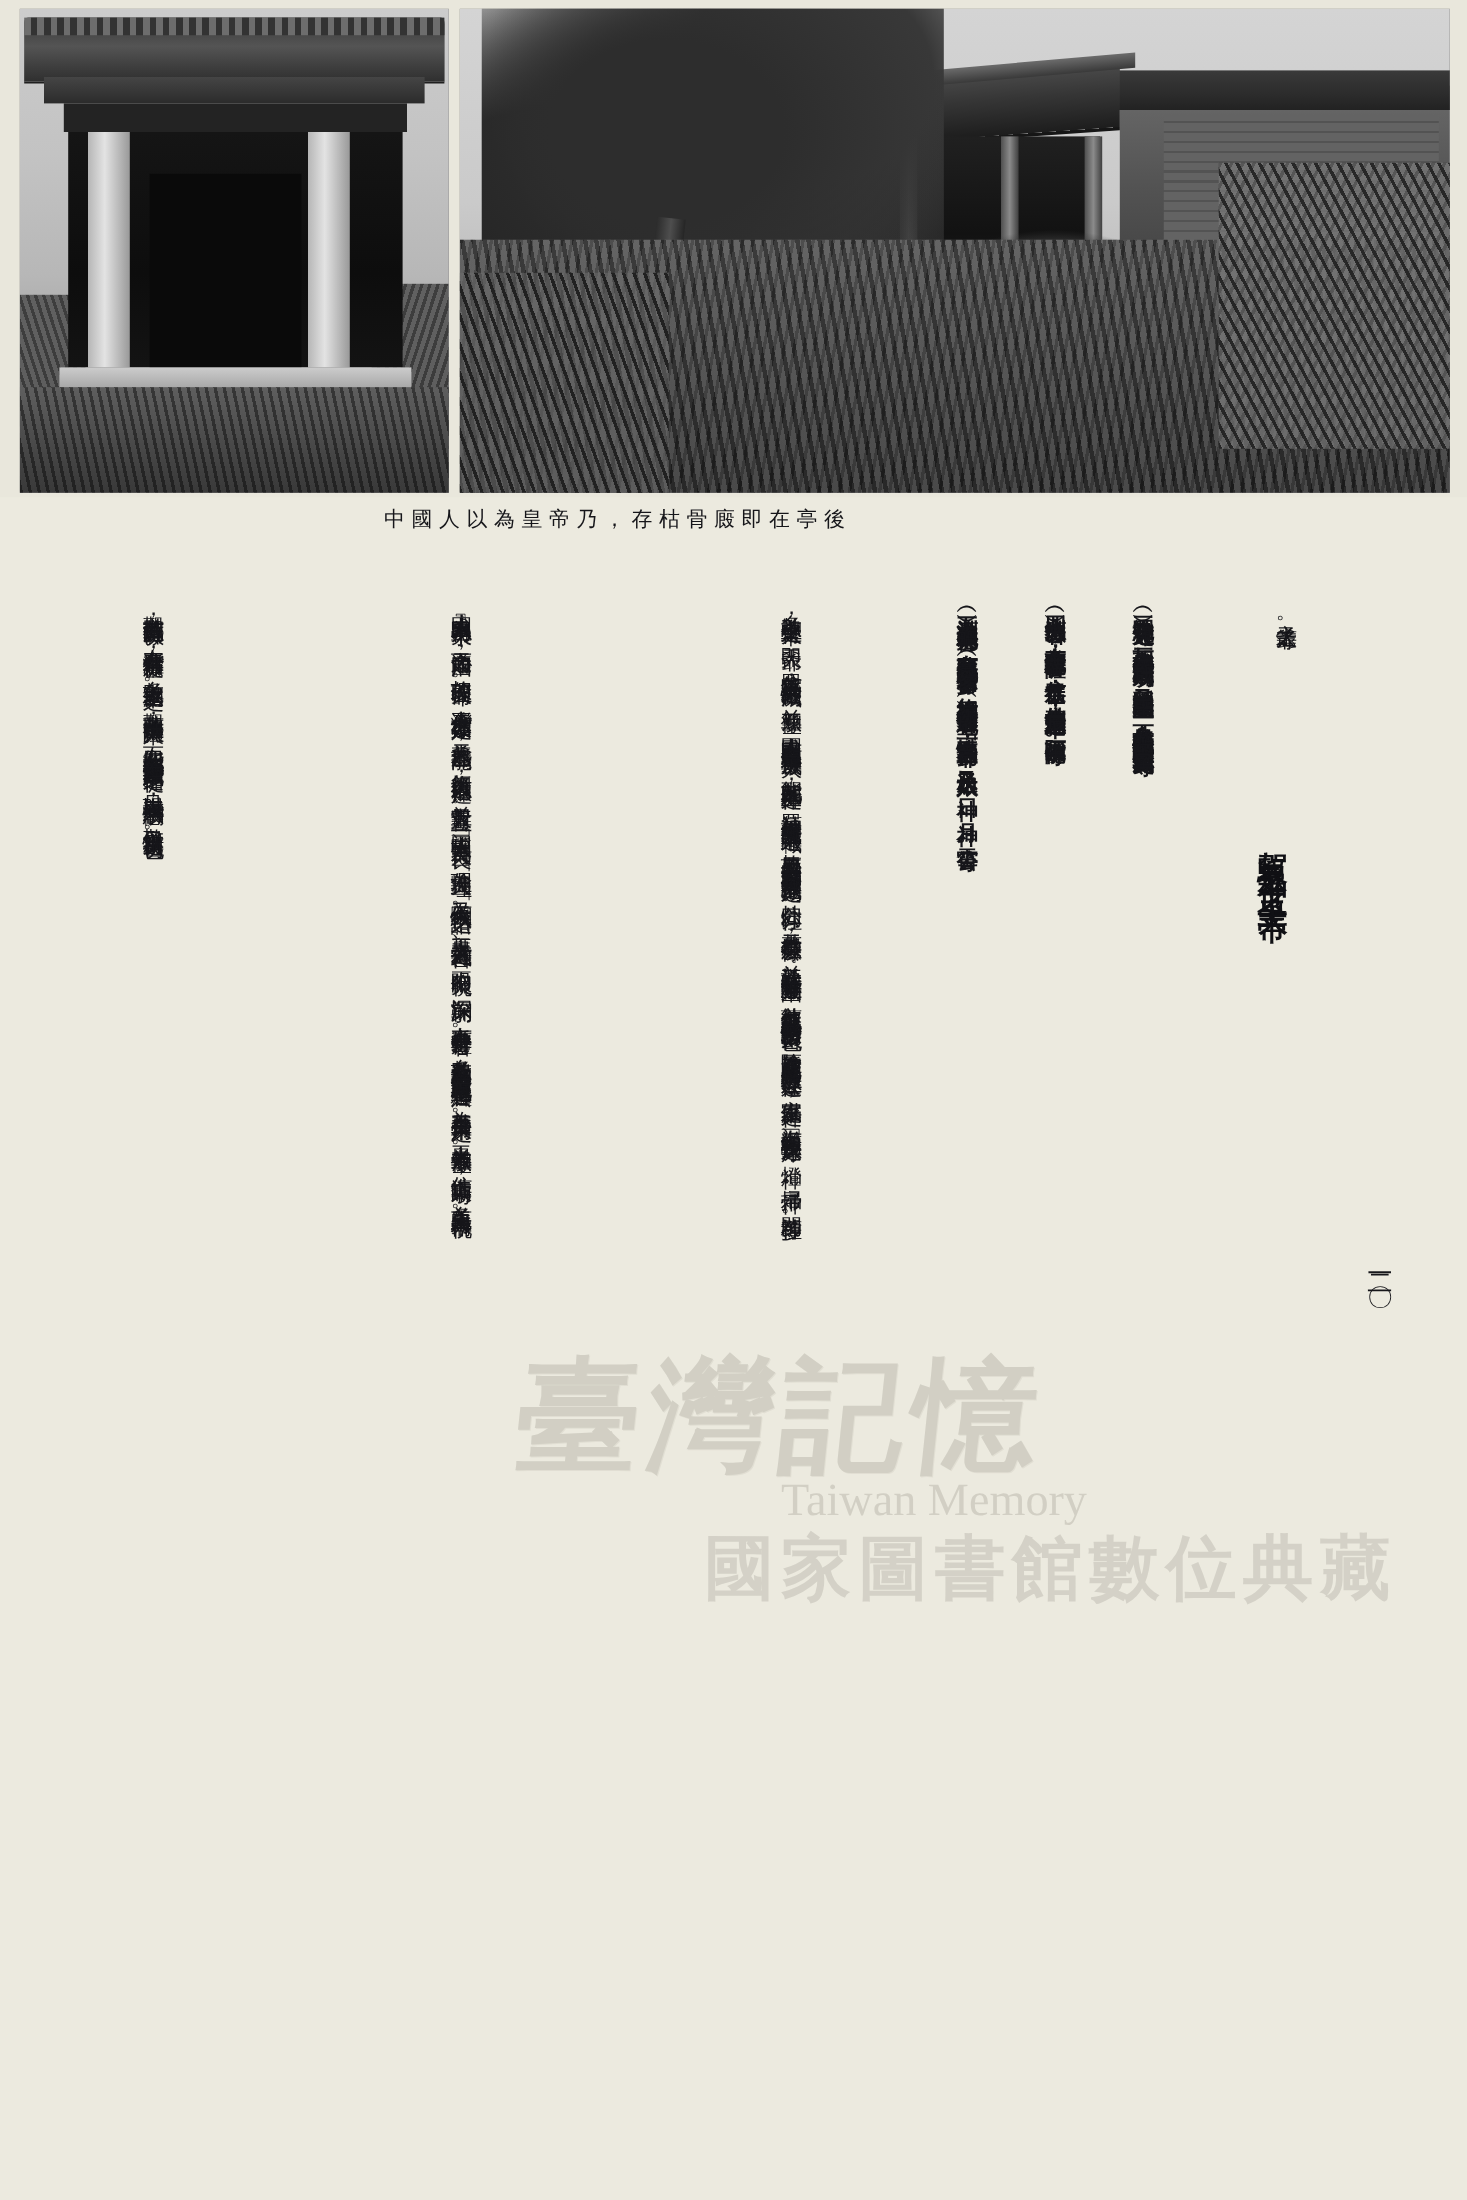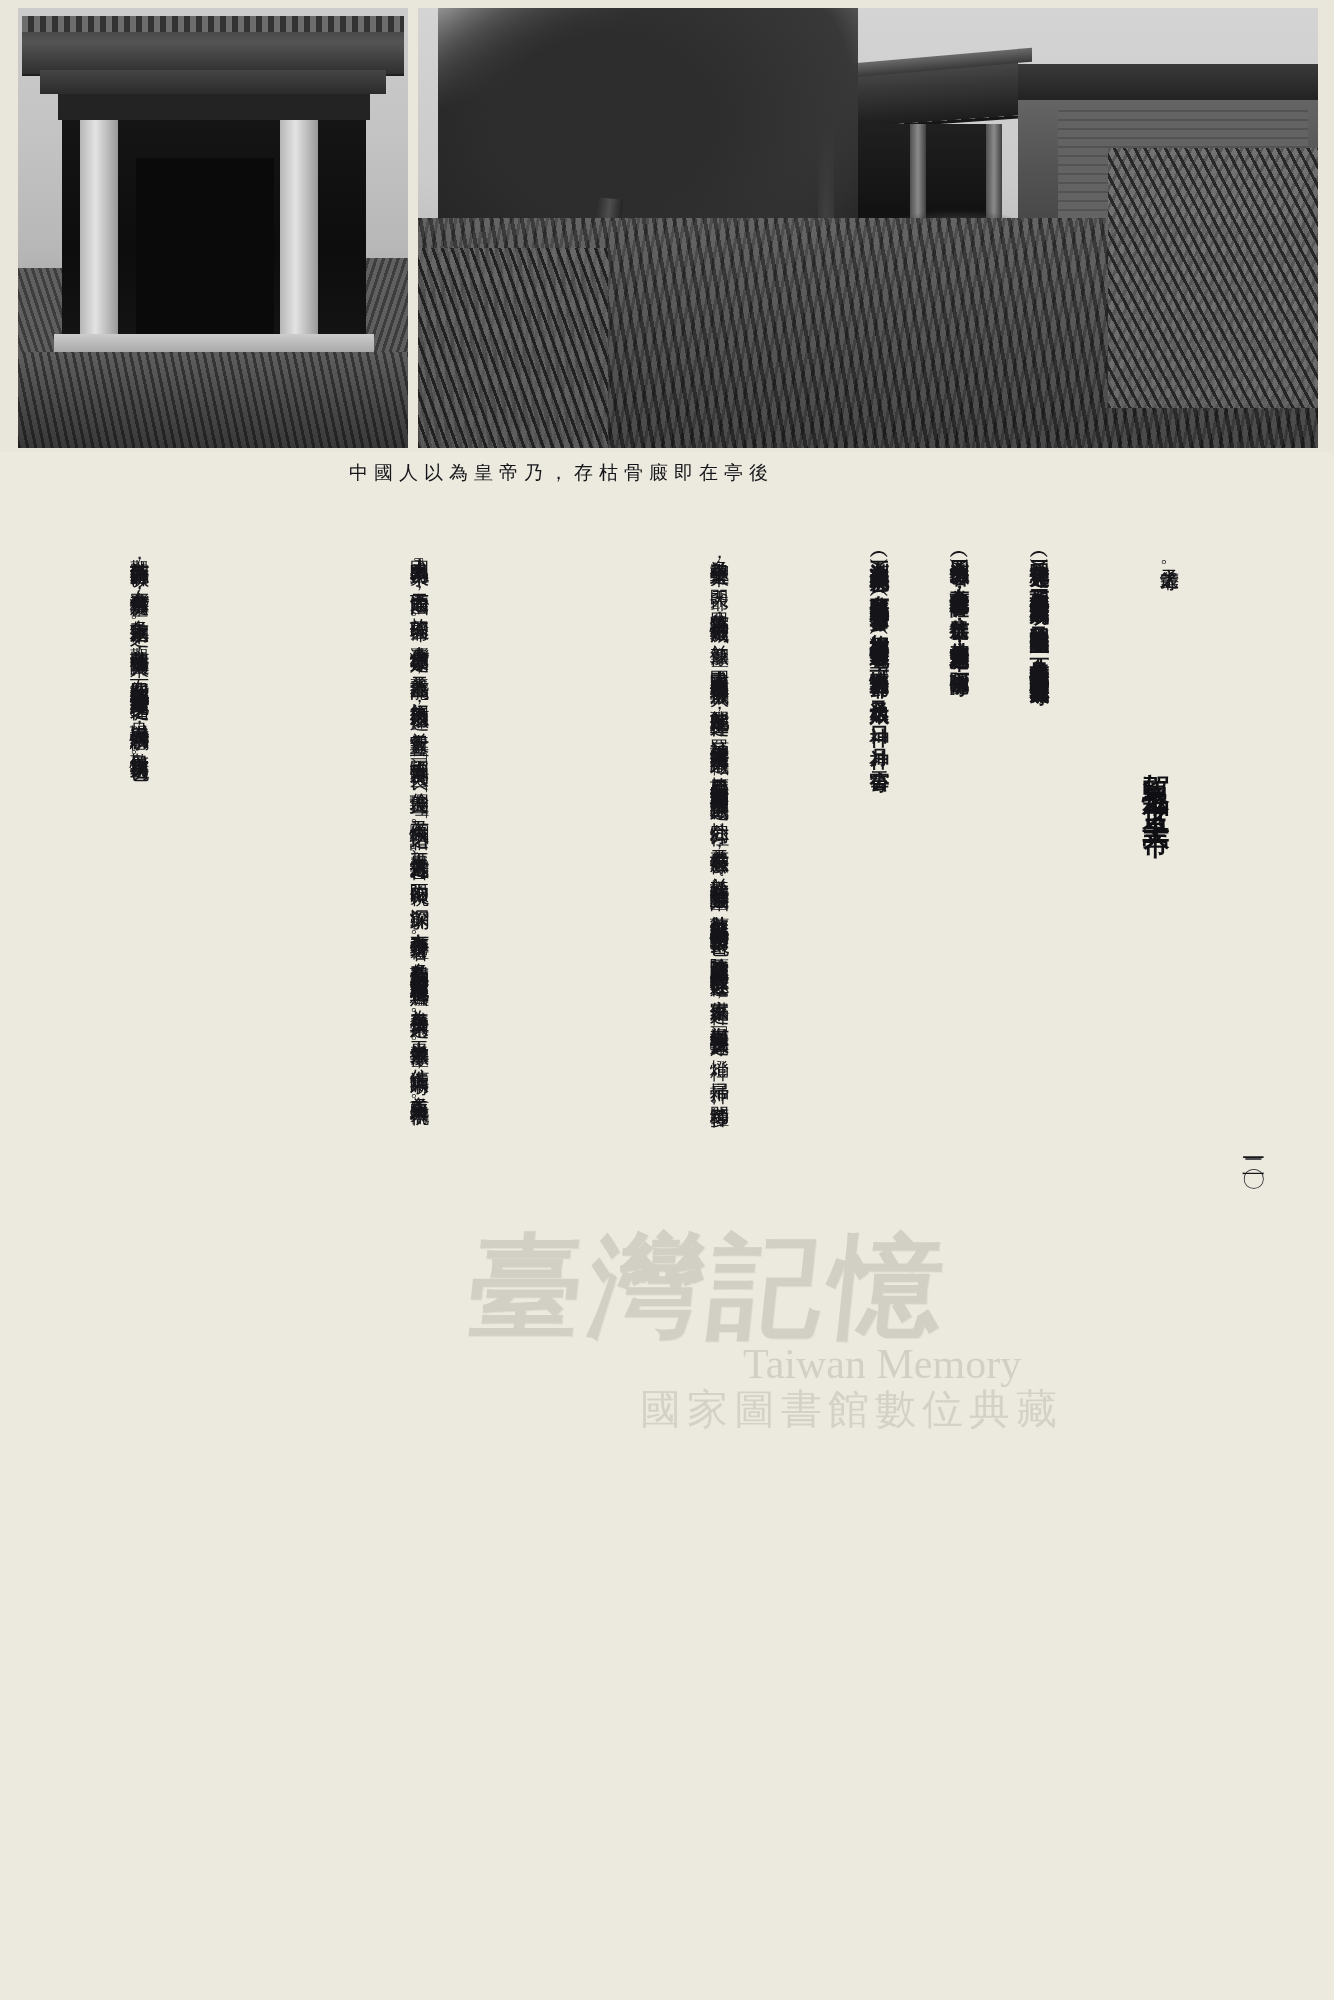--- a/index.html
+++ b/index.html
@@ -275,27 +275,26 @@
     transform: skewX(-6deg);
     white-space: nowrap;
   }
   .wm-en {
     position: absolute;
     left: 240px; top: 128px;
     font-size: 42px;
     color: #b9b6ab;
     font-family: "Liberation Serif", serif;
     white-space: nowrap;
-    margin-left: 33px;
   }
   .wm-cn2 {
     position: absolute;
     left: 170px; top: 170px;
-    font-size: 41px;
-    font-weight: normal;
+    font-size: 64px;
+    font-weight: bold;
     color: #bdbab0;
     letter-spacing: 6px;
     white-space: nowrap;
   }
 </style>
 </head>
 <body>
 
 <div id="page">
 

